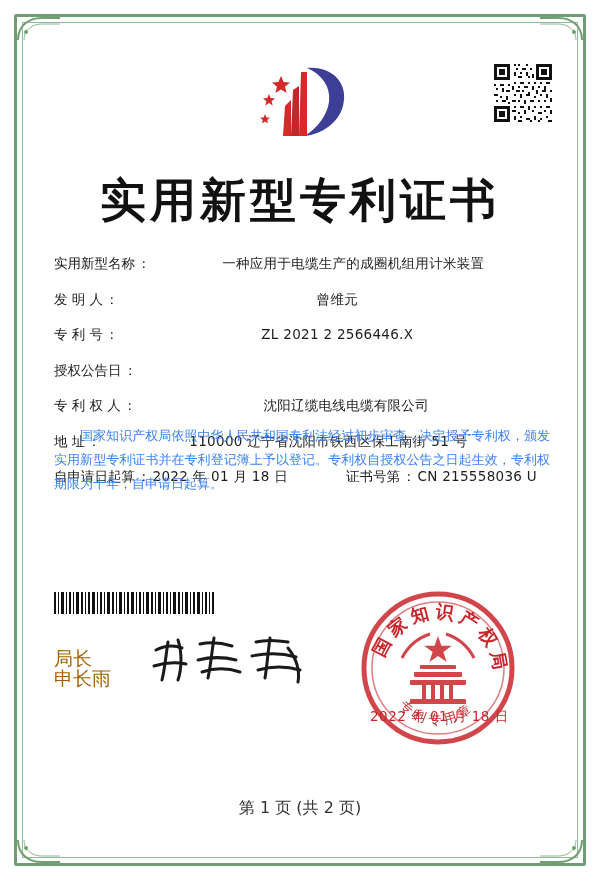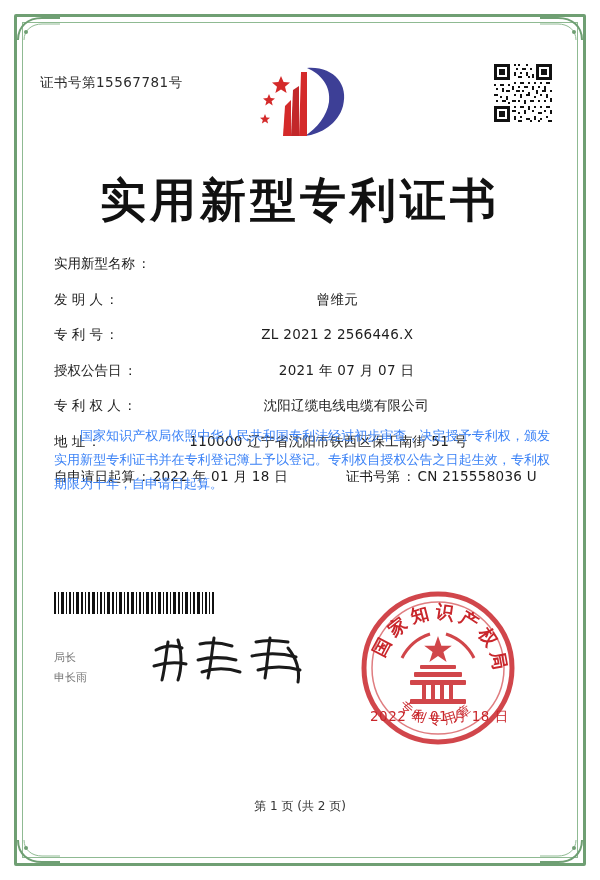--- a/index.html
+++ b/index.html
@@ -152,23 +152,23 @@
     top: 552px;
     width: 160px;
     height: 22px;
   }
 
   
   .sig-label {
     position: absolute;
     left: 14px;
     top: 608px;
-    font-size: 11px;
+    font-size: 19px;
     line-height: 20px;
-    color: #737373;
+    color: #a16207;
     font-family: "DejaVu Sans", "Liberation Sans", sans-serif;
   }
   .signature {
     position: absolute;
     left: 108px;
     top: 594px;
     width: 168px;
     height: 54px;
   }
 
@@ -189,21 +189,21 @@
     letter-spacing: 0.5px;
     font-family: "DejaVu Sans", "Liberation Sans", sans-serif;
   }
 
   .footer {
     position: absolute;
     left: 0;
     top: 758px;
     width: 520px;
     text-align: center;
-    font-size: 12px;
+    font-size: 16px;
     color: #333333;
     font-family: "DejaVu Sans", "Liberation Sans", sans-serif;
   }
 </style>
 </head>
 <body>
 
 <div class="page">
 
   <div class="border-outer"></div>
@@ -233,21 +233,20 @@
   <div class="corner br">
     <svg width="46" height="26" viewBox="0 0 46 26">
       <path d="M2 24 C2 10 12 2 26 2 L44 2" fill="none" stroke="#6f9f73" stroke-width="2"></path>
       <path d="M8 24 C8 14 16 8 26 8 L44 8" fill="none" stroke="#8fba92" stroke-width="1"></path>
       <circle cx="10" cy="16" r="2" fill="#6f9f73"></circle>
     </svg>
   </div>
 
   <div class="content">
 
-    <div class="cert-no">证书号第15567781号</div>
 
     <div class="logo">
       <svg width="96" height="80" viewBox="0 0 96 80">
 
         <path d="M52 6 C78 4 94 22 88 44 C83 62 66 72 50 74 C62 66 72 54 74 40 C76 24 66 12 52 6 Z" fill="#3d3f96"></path>
 
         <path d="M46 10 L52 10 L52 74 L44 74 Z" fill="#d42a2a"></path>
         <path d="M38 28 L44 24 L44 74 L36 74 Z" fill="#c2282a"></path>
         <path d="M30 44 L36 38 L36 74 L28 74 Z" fill="#d42a2a"></path>
 
@@ -352,38 +351,38 @@
       </svg>
     </div>
 
     <div class="title">实用新型专利证书</div>
 
     <div class="fields">
 
       <div class="field-row">
         <span class="field-label">实用新型名称</span>
         <span class="field-colon">：</span>
+        <span class="field-value">一种应用于电缆生产的成圈机组用计米装置</span>
       </div>
 
       <div class="field-row">
         <span class="field-label">发 明 人</span>
         <span class="field-colon">：</span>
         <span class="field-value">曾维元</span>
       </div>
 
       <div class="field-row">
         <span class="field-label">专 利 号</span>
         <span class="field-colon">：</span>
         <span class="field-value">ZL 2021 2 2566446.X</span>
       </div>
 
       <div class="field-row">
         <span class="field-label">授权公告日</span>
         <span class="field-colon">：</span>
-        <span class="field-value">2021 年 07 月 07 日</span>
       </div>
 
       <div class="field-row">
         <span class="field-label">专 利 权 人</span>
         <span class="field-colon">：</span>
         <span class="field-value">沈阳辽缆电线电缆有限公司</span>
       </div>
 
       <div class="field-row">
         <span class="field-label">地 址</span>

